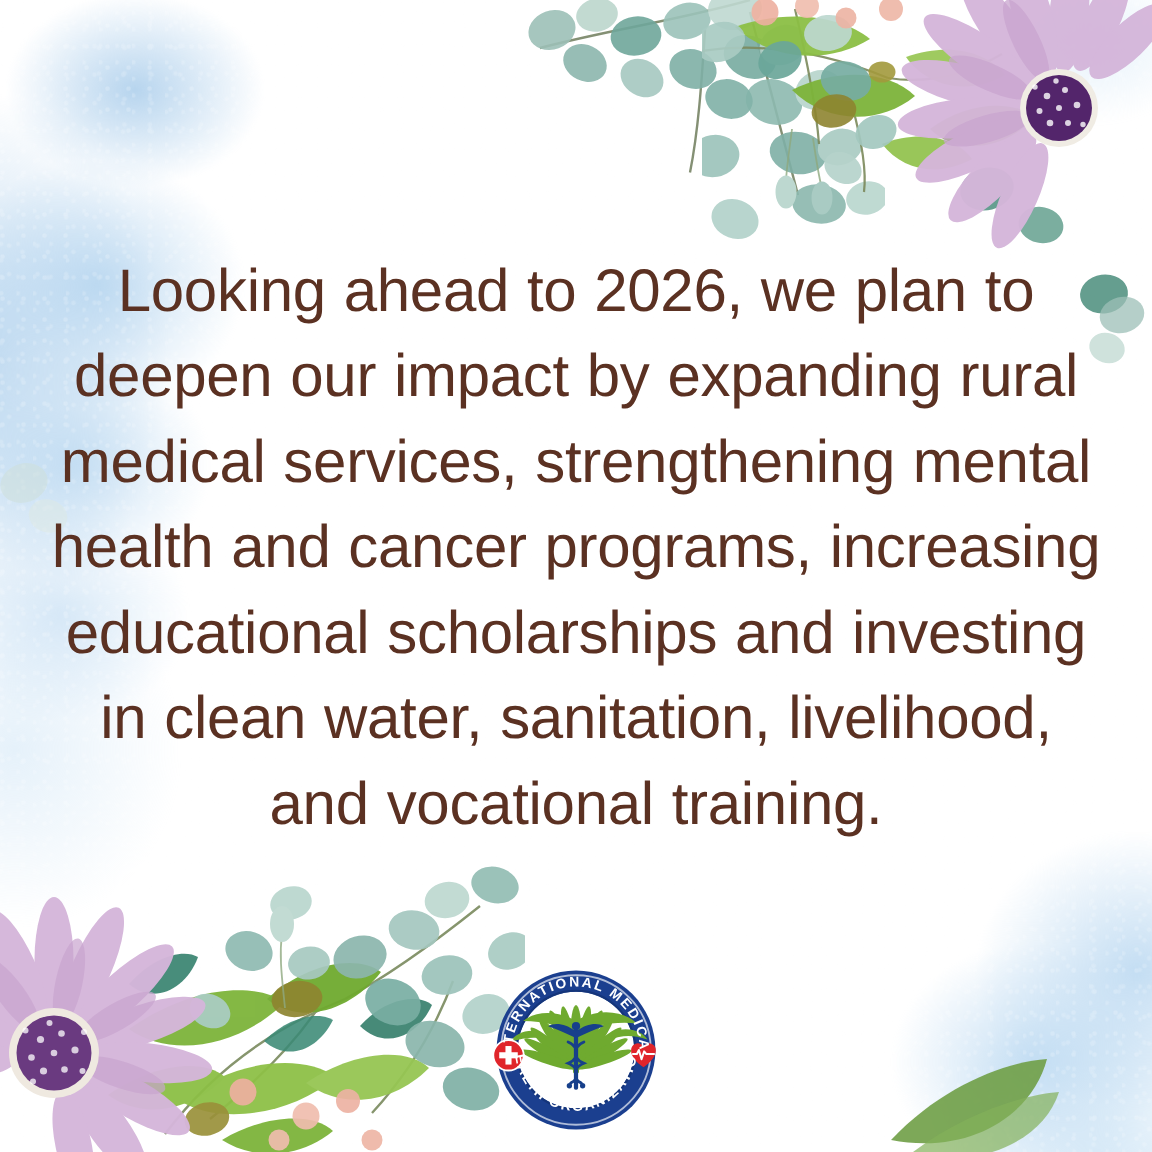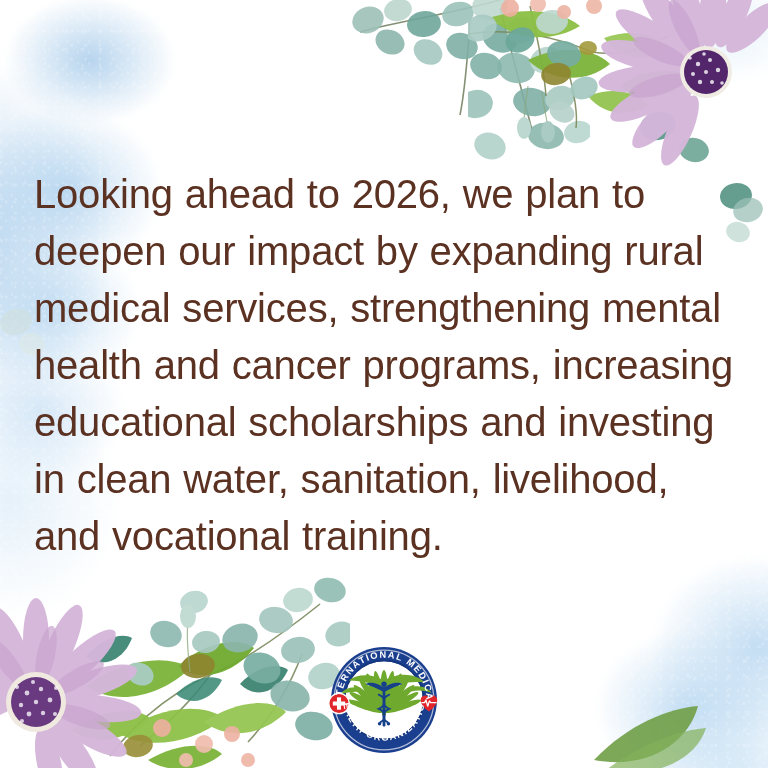--- a/index.html
+++ b/index.html
@@ -75,21 +75,21 @@
   #floral-bottom-right { right: 20px; bottom: -10px; width: 160px; height: 120px; }
   #floral-mid-left { left: -6px; top: 300px; width: 60px; height: 70px; opacity: .55;}
   #floral-mid-right { right: -4px; top: 190px; width: 54px; height: 64px; opacity: .75;}
 
   
   #message {
     position: absolute;
     left: 34px;
     top: 166px;
     width: 700px;
-    text-align: left;
+    text-align: center;
     color: #5b3122;
     font-size: 40px;
     line-height: 57px;
     font-weight: 400;
     letter-spacing: -0.2px;
     word-spacing: 1px;
   }
 
   
   #logo {

